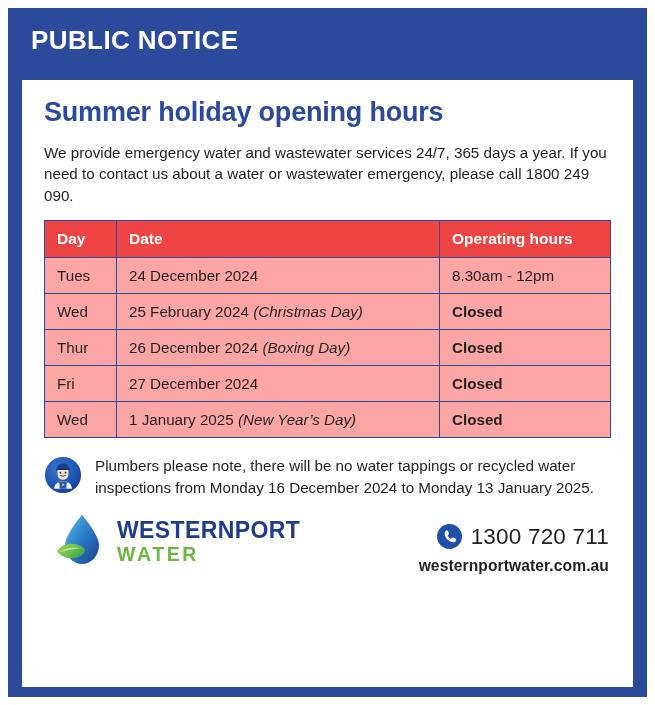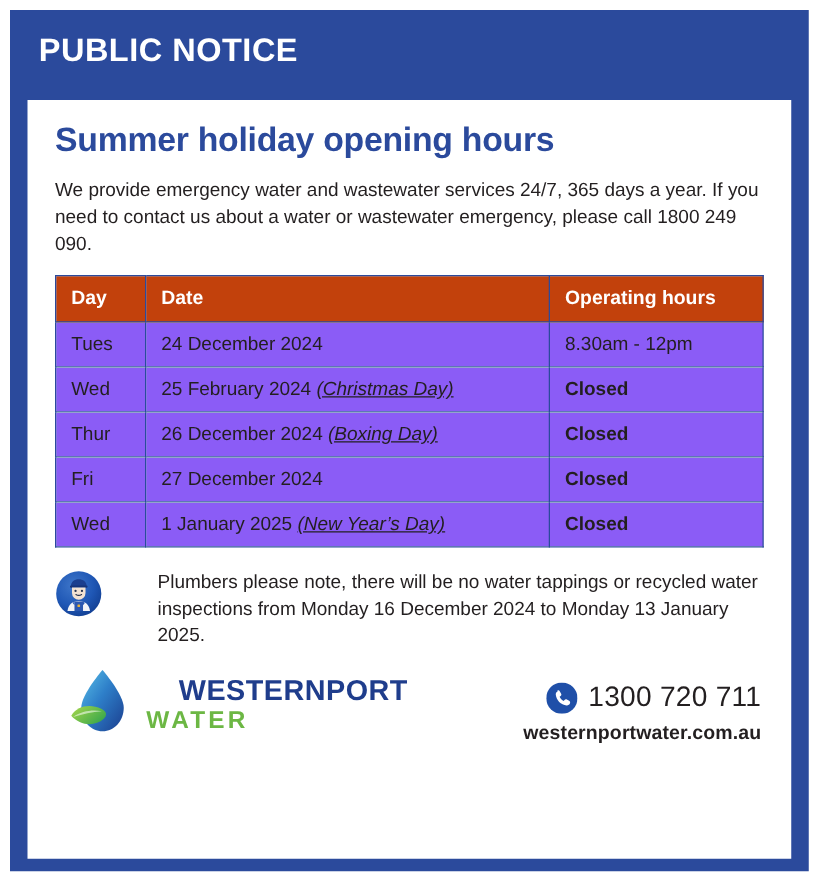--- a/index.html
+++ b/index.html
@@ -75,59 +75,58 @@
     width: 100%;
     border-collapse: collapse;
     table-layout: fixed;
     margin-bottom: 16px;
   }
   table.hours col.c-day  { width: 72px; }
   table.hours col.c-date { width: 323px; }
   table.hours col.c-ops  { width: auto; }
 
   table.hours thead th {
-    background: #c2410c;
+    background: #ef4444;
     color: #ffffff;
     font-size: 15.5px;
     font-weight: bold;
     text-align: left;
     padding: 9px 10px 9px 12px;
     border: 1px solid #2B4A9C;
   }
   table.hours tbody td {
     border: 1px solid #2B4A9C;
     padding: 9px 10px 9px 12px;
     font-size: 15.2px;
     color: #231f20;
-    background: #8b5cf6;
+    background: #fca5a5;
     white-space: nowrap;
     overflow: hidden;
   }
   table.hours tbody td.closed { font-weight: bold; }
-  .holiday { font-style: italic; text-decoration: underline; }
+  .holiday { font-style: italic; }
 
   
   .note {
     display: flex;
     align-items: flex-start;
     gap: 13px;
     margin-bottom: 14px;
   }
   .plumber-icon {
     flex: 0 0 auto;
     width: 38px;
     height: 38px;
     margin-top: 2px;
   }
   .note-text {
     color: #231f20;
     font-size: 15.2px;
     line-height: 1.4;
     padding-top: 1px;
-    margin-left: 31px;
   }
 
   
   .footer {
     display: flex;
     align-items: flex-start;
     justify-content: space-between;
     margin-top: 14px;
   }
   .brand {
@@ -137,21 +136,20 @@
     padding-left: 10px;
   }
   .drop-logo { width: 52px; height: 60px; flex: 0 0 auto; }
   .brand-words { line-height: 1; }
   .brand-top {
     color: #1F3D8C;
     font-size: 23px;
     font-weight: bold;
     letter-spacing: 0.4px;
     display: block;
-    margin-left: 26px;
   }
   .brand-bottom {
     color: #6CB744;
     font-size: 19.5px;
     font-weight: bold;
     letter-spacing: 2.6px;
     display: block;
     margin-top: 3px;
   }
 

